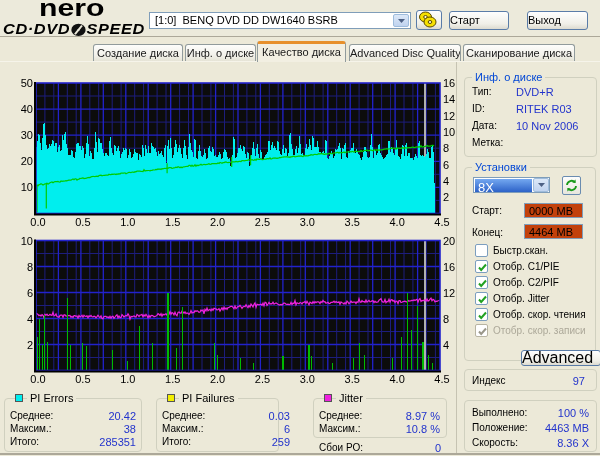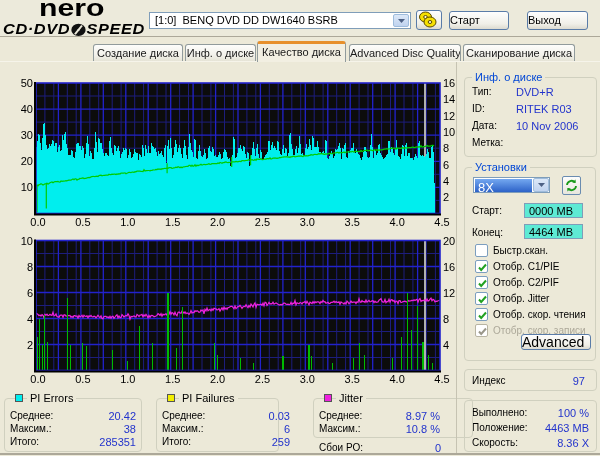--- a/index.html
+++ b/index.html
@@ -23,21 +23,21 @@
 #pagetop{position:absolute;left:0;top:61px;width:600px;height:1px;background:#f6f4ea}
 
 .gb{position:absolute;border:1px solid #d0d0bf;border-radius:4px}
 .gb .cap{position:absolute;left:7px;top:-7px;background:#ece9d8;padding:0 3px;color:#0046d5;font-size:11px}
 .gb .capb{color:#000}
 .lbl{position:absolute;font-size:10px;white-space:nowrap}
 .val{position:absolute;font-size:11px;color:#2233cc;white-space:nowrap}
 .valr{position:absolute;font-size:11px;color:#2233cc;text-align:right;white-space:nowrap}
 .sw{position:absolute;width:8px;height:8px;border:1px solid #555;top:-5px;left:10px}
 
-.edit{position:absolute;background:#5eead4;border:1px solid #7f9db9;font-size:11px;padding:1px 0 0 4px}
+.edit{position:absolute;background:#c2410c;border:1px solid #7f9db9;font-size:11px;padding:1px 0 0 4px}
 
 .cb{position:absolute;width:13px;height:13px;background:#fff;border:1px solid #7c9ebf;border-radius:2px}
 .cb svg{position:absolute;left:1px;top:1px}
 
 #combo8x{position:absolute;left:473px;top:177px;width:77px;height:16px;border:1px solid #7f9db9;background:#fff}
 #combo8xsel{position:absolute;left:1px;top:1px;right:17px;bottom:1px;background:linear-gradient(#74a8f0,#2c62c8);color:#fff;padding:1px 0 12px 3px;font-size:13px}
 #refreshbtn{position:absolute;left:562px;top:176px;width:19px;height:19px;background:linear-gradient(#fdfdfd,#e8e6dc);border:1px solid #6a8cb0;border-radius:2px}
 </style></head><body>
 
 <div id="banner">
@@ -194,21 +194,21 @@
       <path d="M2 5.5 L4.2 8 L9 2.5" stroke="#21a121" stroke-width="2" fill="none"></path>
     </svg>
   </div>
 <div class="lbl" style="left:493px;top:309px">Отобр. скор. чтения</div>
 <div class="cb" style="left:475px;top:324px;border-color:#b8b4a2">
     <svg width="11" height="11">
       <path d="M2 5.5 L4.2 8 L9 2.5" stroke="#9a978a" stroke-width="2" fill="none"></path>
     </svg>
   </div>
 <div class="lbl" style="left:493px;top:325px;color:#aca899">Отобр. скор. записи</div>
-<div class="xpbtn" style="left:521px;top:334px;width:70px;height:16px;line-height:14px;font-size:14px">Advanced</div>
+<div class="xpbtn" style="left:521px;top:350px;width:80px;height:16px;line-height:14px;font-size:16px">Advanced</div>
 
 <div class="gb" style="left:464px;top:369px;width:133px;height:22px"></div>
 <div class="lbl" style="left:472px;top:375px">Индекс</div>
 <div class="valr" style="left:500px;top:375px;width:85px">97</div>
 
 <div class="gb" style="left:464px;top:400px;width:133px;height:52px"></div>
 <div class="lbl" style="left:472px;top:407px">Выполнено:</div>
 <div class="valr" style="left:500px;top:407px;width:89px">100 %</div>
 <div class="lbl" style="left:472px;top:422px">Положение:</div>
 <div class="valr" style="left:500px;top:422px;width:89px">4463 MB</div>
@@ -230,21 +230,21 @@
     <div class="cap capb" style="left:22px">PI Failures</div>
     <div class="sw" style="background:#f2ee00"></div>
   </div>
 <div class="lbl" style="left:162px;top:410px">Среднее:</div>
 <div class="valr" style="left:212px;top:410px;width:78px">0.03</div>
 <div class="lbl" style="left:162px;top:423px">Максим.:</div>
 <div class="valr" style="left:212px;top:423px;width:78px">6</div>
 <div class="lbl" style="left:162px;top:436px">Итого:</div>
 <div class="valr" style="left:212px;top:436px;width:78px">259</div>
 
-<div class="gb" style="left:313px;top:398px;width:160px;height:40px">
+<div class="gb" style="left:313px;top:398px;width:134px;height:40px">
     <div class="cap capb" style="left:22px">Jitter</div>
     <div class="sw" style="background:#ee22dd"></div>
   </div>
 <div class="lbl" style="left:319px;top:410px">Среднее:</div>
 <div class="valr" style="left:365px;top:410px;width:75px">8.97 %</div>
 <div class="lbl" style="left:319px;top:423px">Максим.:</div>
 <div class="valr" style="left:365px;top:423px;width:75px">10.8 %</div>
 <div class="lbl" style="left:319px;top:442px">Сбои PO:</div>
 <div class="valr" style="left:365px;top:442px;width:76px">0</div>
 

